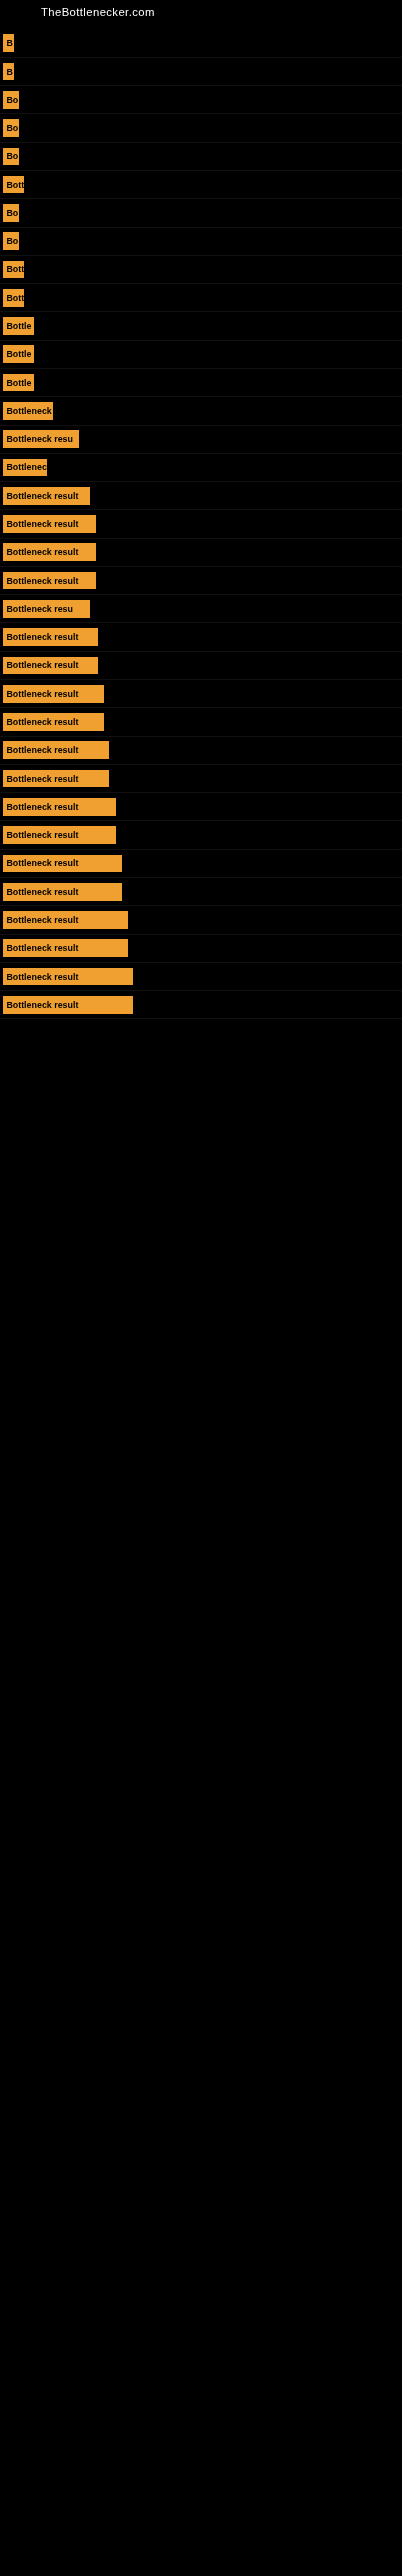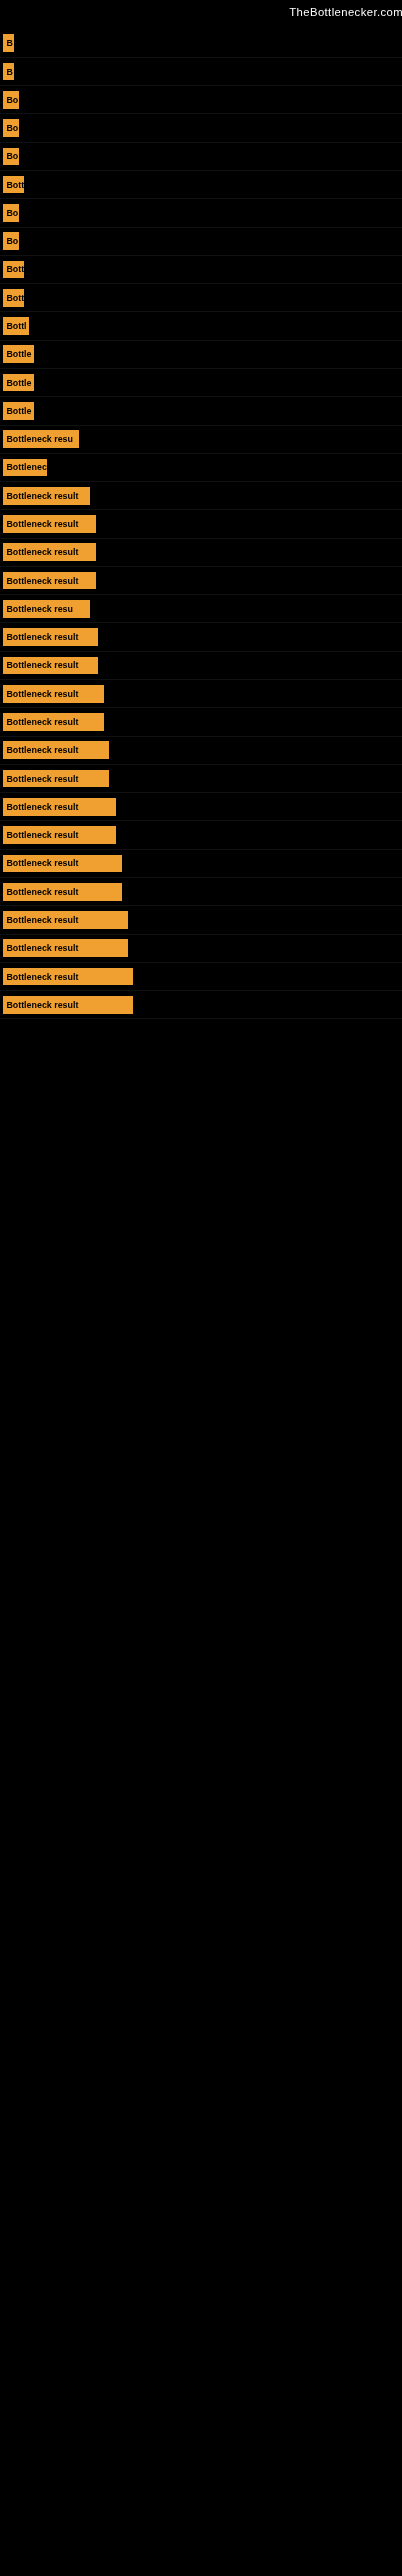--- a/index.html
+++ b/index.html
@@ -8,25 +8,26 @@
       box-sizing: border-box;
     }
     body {
       background-color: #000;
       width: 403px;
       min-height: 2576px;
       font-family: Arial, sans-serif;
       position: relative;
     }
     .site-title {
-      text-align: right;
+      text-align: left;
       color: #fff;
       font-size: 11.3px;
       padding: 6.4px 0 3.2px 0;
       letter-spacing: 0.4px;
+      margin-left: 41px;
     }
     .bars-container {
       padding: 8px 0 0 0;
       display: flex;
       flex-direction: column;
       gap: 0;
     }
     .bar-row {
       display: flex;
       align-items: center;
@@ -77,30 +78,30 @@
     <div class="bar-row">
       <div class="bar-label" style="width: 16px;">Bo</div>
     </div>
     <div class="bar-row">
       <div class="bar-label" style="width: 21px;">Bott</div>
     </div>
     <div class="bar-row">
       <div class="bar-label" style="width: 21px;">Bott</div>
     </div>
     <div class="bar-row">
-      <div class="bar-label" style="width: 26px;">Bottl</div>
+      <div class="bar-label" style="width: 31px;">Bottle</div>
     </div>
     <div class="bar-row">
       <div class="bar-label" style="width: 31px;">Bottle</div>
     </div>
     <div class="bar-row">
       <div class="bar-label" style="width: 31px;">Bottle</div>
     </div>
     <div class="bar-row">
-      <div class="bar-label" style="width: 31px;">Bottle</div>
+      <div class="bar-label" style="width: 50px;">Bottleneck</div>
     </div>
     <div class="bar-row">
       <div class="bar-label" style="width: 76px;">Bottleneck resu</div>
     </div>
     <div class="bar-row">
       <div class="bar-label" style="width: 44px;">Bottleneck r</div>
     </div>
     <div class="bar-row">
       <div class="bar-label" style="width: 87px;">Bottleneck result</div>
     </div>

